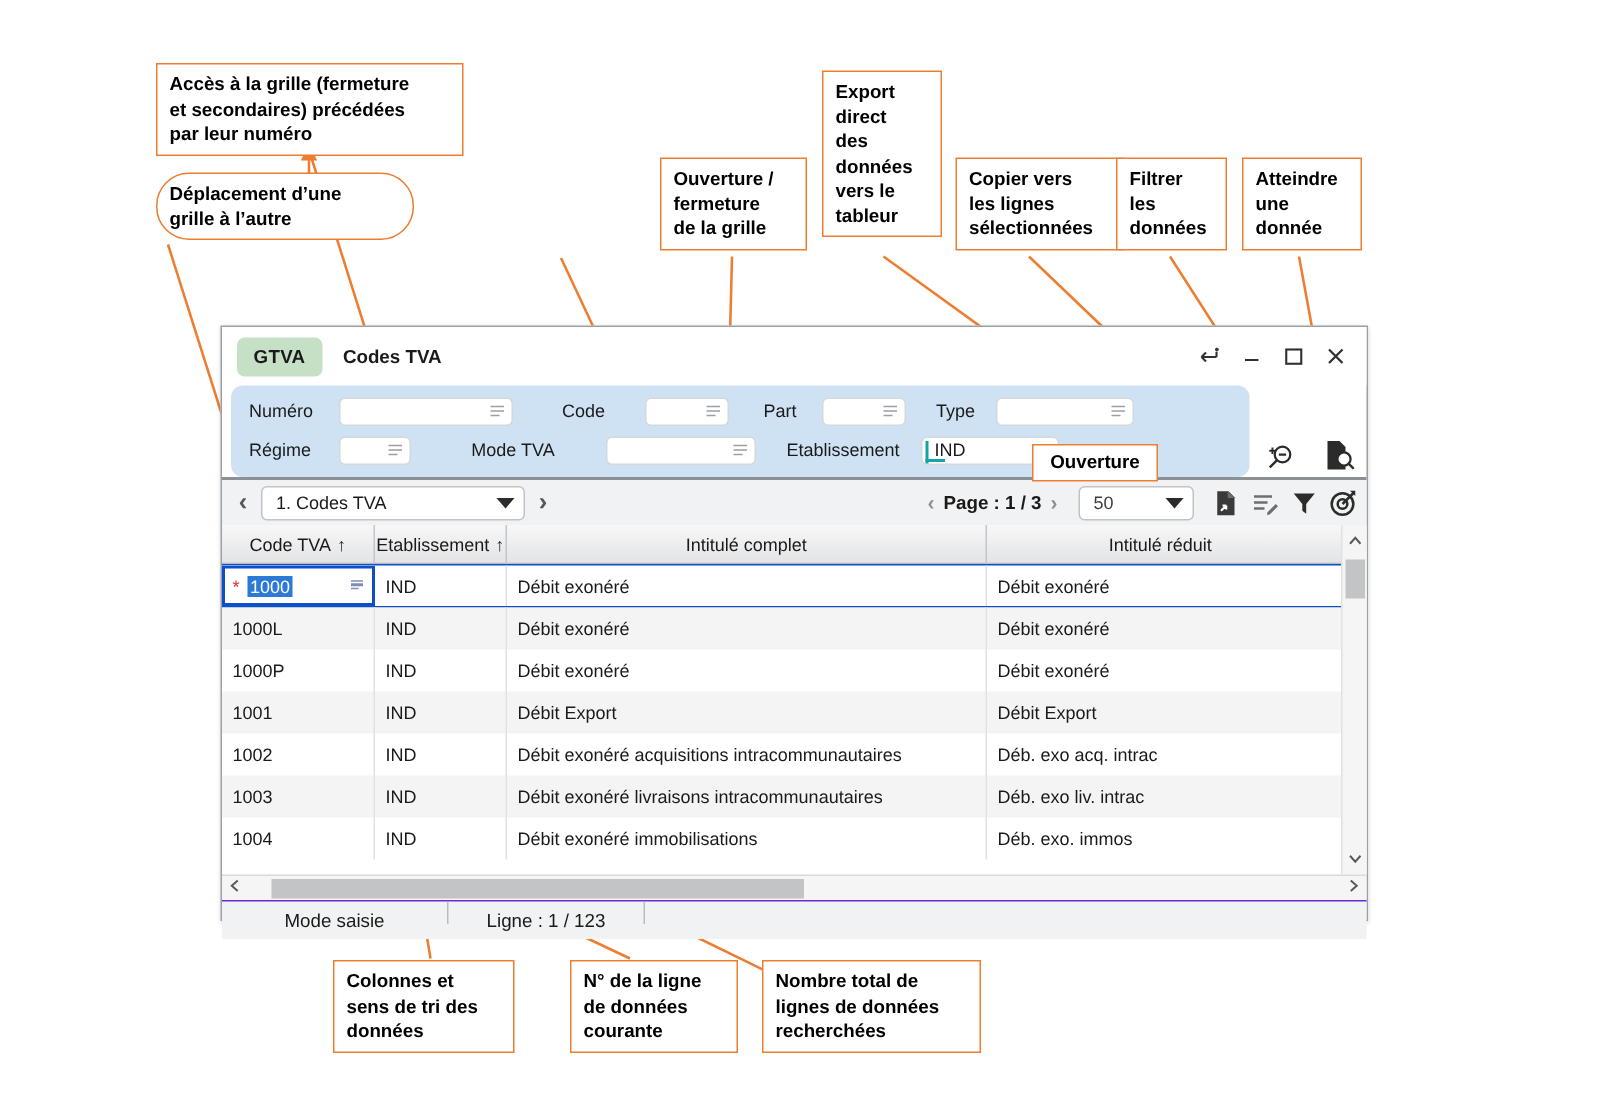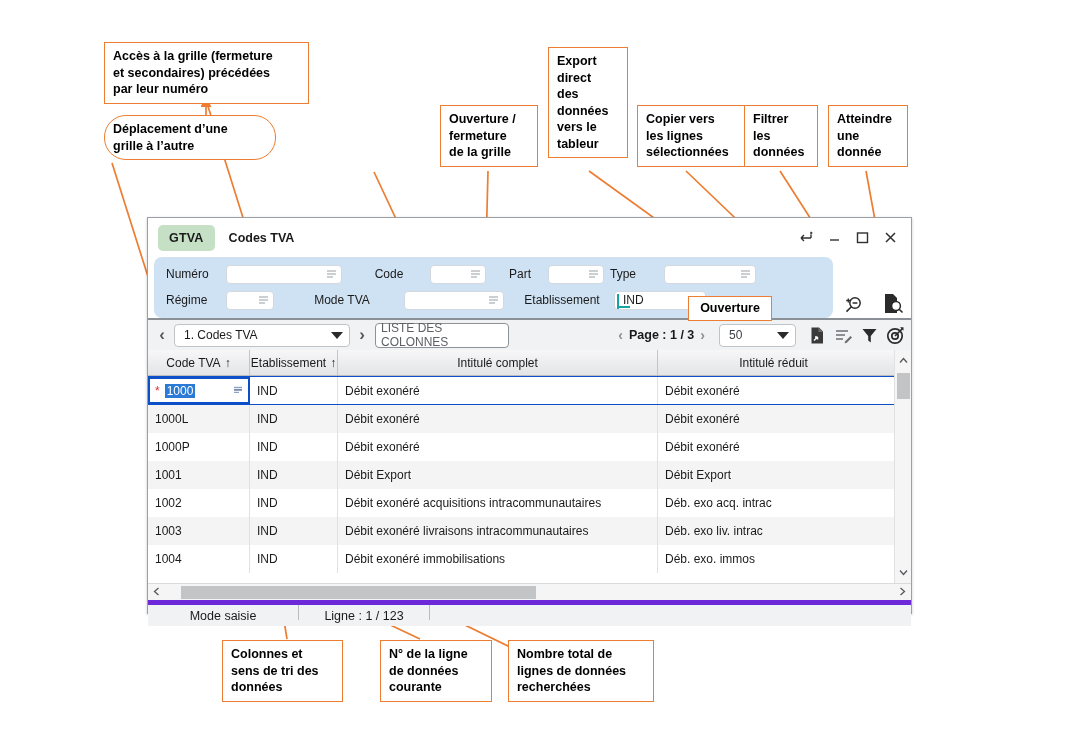--- a/index.html
+++ b/index.html
@@ -216,21 +216,21 @@
     display: flex; align-items: center;
     position: relative;
   }
   .hs-btn { width: 17px; text-align: center; color: #5d6166; font-size: 10px; }
   .hs-track { flex: 1; height: 13px; position: relative; }
   .hs-thumb { position:absolute; left: 16px; top: 0; width: 355px; height: 13px; background: #C3C4C6; }
 
   
   .statusbar {
     height: 26px; background: #F1F2F3;
-    border-top: 5px solid #6d28d9;
+    border-top: 1px solid #6d28d9;
     display: flex; align-items: flex-start;
     font-size: 12.5px; color: #1a1a1a;
   }
   .st-seg { display:flex; align-items:center; justify-content:center; height:100%; }
   .st-div { width: 1px; height: 15px; background: #b9bcc0; }
 </style>
 </head>
 <body>
 
 <div id="root">
@@ -356,21 +356,21 @@
           </div>
           <div class="crit-label" style="width:62px;text-align:center">Part</div>
           <div class="crit-field" style="width:56px">
             <span class="val"></span>
             <span class="lookup">
                 <i></i>
                 <i></i>
                 <i></i>
               </span>
           </div>
-          <div class="crit-label" style="width:60px;text-align:left">Type</div>
+          <div class="crit-label" style="width:60px;text-align:center">Type</div>
           <div class="crit-field" style="width:92px">
             <span class="val"></span>
             <span class="lookup">
                 <i></i>
                 <i></i>
                 <i></i>
               </span>
           </div>
         </div>
 
@@ -427,21 +427,20 @@
       </div>
     </div>
 
     <div class="grid-toolbar">
       <div class="nav-arrow">‹</div>
       <div class="combo">
         <span class="txt">1. Codes TVA</span>
         <span class="dd"></span>
       </div>
       <div class="nav-arrow">›</div>
-      <div class="colbox">LISTE DES COLONNES</div>
 
       <div class="pager">
         <span class="pg-arrow">‹</span>
         <span class="pg-label">Page : 1 / 3</span>
         <span class="pg-arrow">›</span>
         <span class="pgsize">
           <span class="txt">50</span>
           <span class="dd"></span>
         </span>
         <span class="tb-icons">

